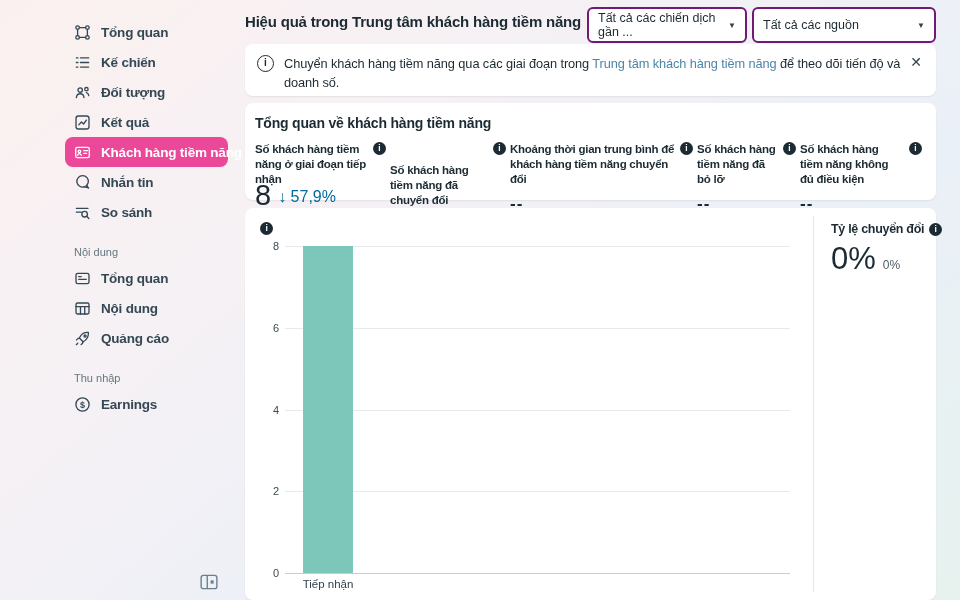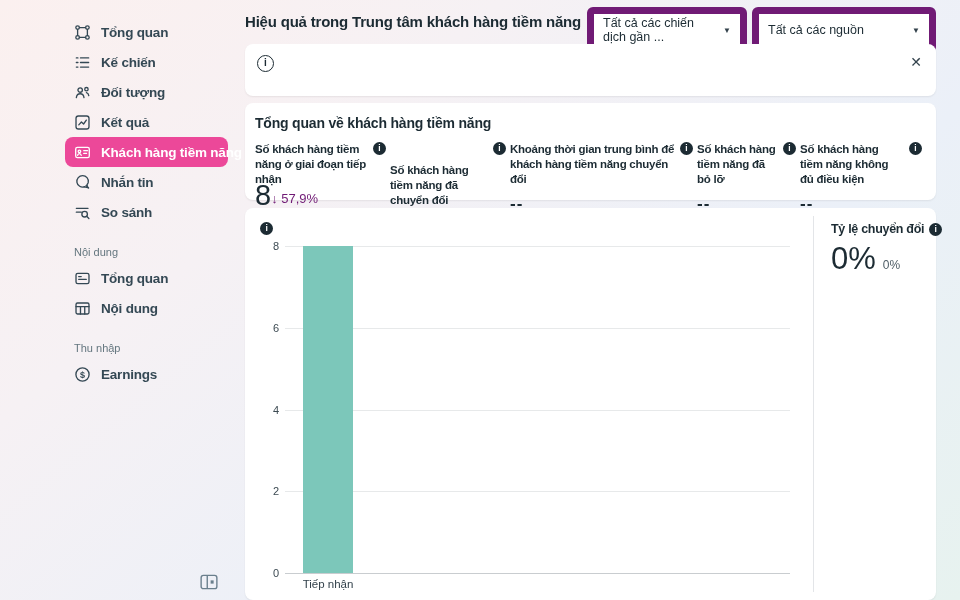--- a/index.html
+++ b/index.html
@@ -19,21 +19,21 @@
   .side-item .lbl { margin-left:10px; font-size:13.5px; font-weight:bold; letter-spacing:-0.2px; white-space:nowrap; }
   .side-item.selected { background:#ec4899; color:#ffffff; }
   .side-section { height:22px; margin-top:14px; display:flex; align-items:center;
     font-size:11px; color:#64767f; padding-left:9px; }
   .collapse-btn { position:absolute; left:199px; top:570px; width:20px; height:24px; color:#6a7f8d; cursor:pointer; }
   .collapse-btn svg { width:20px; height:24px; }
   
   .main { position:absolute; left:243px; top:0; width:693px; height:600px; }
   .page-header { position:absolute; left:0; top:0; width:693px; height:40px; }
   .page-title { position:absolute; left:2px; top:13px; font-size:15px; font-weight:bold; letter-spacing:-0.2px; }
-  .dropdown { position:absolute; top:7px; height:27px; background:#fff; border:7px solid #701a75;
+  .dropdown { position:absolute; top:7px; height:27px; background:#fff; border:2px solid #701a75;
     border-radius:6px; display:flex; align-items:center; justify-content:space-between;
     padding:16px 9px; font-size:12.5px; cursor:pointer; }
   .dropdown .caret { font-size:8px; color:#33424c; margin-left:8px; }
   .dd-campaigns { left:344px; width:160px; }
   .dd-sources  { left:509px; width:184px; }
   .card { position:absolute; left:2px; width:691px; background:#fff; border-radius:8px;
     box-shadow:0 1px 2px rgba(0,0,0,0.07); }
   
   .banner { top:44px; height:52px; padding:10px 12px 0 12px; }
   .banner-row { display:flex; }
@@ -47,21 +47,21 @@
   .stats { top:103px; height:97px; padding:12px 10px 0 10px; }
   .stats-title { font-size:14px; font-weight:bold; letter-spacing:-0.2px; }
   .stats-row { display:flex; margin-top:11px; }
   .stat-col { display:flex; align-items:flex-start; }
   .stat-label { font-size:11.5px; font-weight:bold; line-height:15px; letter-spacing:-0.25px; color:#1c2b33; }
   .info-dot { width:13px; height:13px; background:#1c2b33; color:#fff; border-radius:50%;
     font-size:8.5px; font-weight:bold; text-align:center; line-height:13px; flex:0 0 13px; margin-left:5px; cursor:pointer; }
   .stat-value-row { display:flex; align-items:flex-end; margin-top:7px; }
   .stat-big { font-size:29px; line-height:30px; font-weight:normal; }
   .stat-dash { font-size:17px; font-weight:bold; letter-spacing:1px; margin-top:14px; }
-  .stat-delta { font-size:13px; color:#701a75; margin-bottom:4px; white-space:nowrap; }
+  .stat-delta { font-size:16px; color:#0369a1; margin-left:7px; margin-bottom:4px; white-space:nowrap; }
   
   .chartcard { top:208px; height:392px; padding:14px 0 0 10px; }
   .chart-title-row { display:flex; align-items:center; font-size:13px; font-weight:bold; letter-spacing:-0.2px; }
   .plot-wrap { position:absolute; left:10px; top:38px; width:548px; height:354px; }
   .plot { position:absolute; left:30px; top:0; width:505px; height:327px; }
   .gridline { position:absolute; left:0; width:505px; height:1px; background:#e7e9ea; }
   .gridline.baseline { background:#c9cdd0; }
   .ytick { position:absolute; left:-34px; width:28px; text-align:right; font-size:11px; color:#3c4a52; transform:translateY(-6px); }
   .bar { position:absolute; bottom:0; background:#7cc7ba; cursor:pointer; }
   .xtick { position:absolute; font-size:11.5px; color:#33424c; text-align:center; width:100px; }
@@ -157,20 +157,30 @@
       <span class="lbl">Tổng quan</span>
     </div>
     <div class="side-item">
       <span class="ic">
         <svg viewBox="0 0 16 16" fill="none" stroke="currentColor" stroke-width="1.25" stroke-linecap="round" stroke-linejoin="round">
           <rect x="1.9" y="2.8" width="12.2" height="10.4" rx="1.4"></rect>
           <path d="M1.9 6.2h12.2M6.1 6.2v7M10.1 6.2v7"></path>
         </svg>
       </span>
       <span class="lbl">Nội dung</span>
+    </div>
+    <div class="side-item">
+      <span class="ic">
+        <svg viewBox="0 0 16 16" fill="none" stroke="currentColor" stroke-width="1.25" stroke-linecap="round" stroke-linejoin="round">
+          <path d="M8.7 3.1c2-1 3.9-.9 4.8-.8.1.9.2 2.8-.8 4.8-.8 1.7-2.3 3.1-4.2 4L5 7.6c.9-1.9 2.1-3.6 3.7-4.5z"></path>
+          <circle cx="10.4" cy="5.6" r="1"></circle>
+          <path d="M5 7.6c-1.1.1-2.1.7-2.7 1.8M8.5 11.1c-.1 1.1-.7 2.1-1.8 2.7M3.5 12.5l-1.3 1.3"></path>
+        </svg>
+      </span>
+      <span class="lbl">Quảng cáo</span>
     </div>
     <div class="side-section">Thu nhập</div>
     <div class="side-item">
       <span class="ic">
         <svg viewBox="0 0 16 16" fill="none" stroke="currentColor" stroke-width="1.25" stroke-linecap="round" stroke-linejoin="round">
           <circle cx="8" cy="8" r="6.2"></circle>
           <text x="8" y="10.9" text-anchor="middle" font-size="8.5" stroke="none" fill="currentColor" font-weight="bold" font-family="inherit">$</text>
         </svg>
       </span>
       <span class="lbl">Earnings</span>
@@ -197,20 +207,21 @@
     <div class="dropdown dd-sources">
       <span>Tất cả các nguồn</span>
       <span class="caret">▼</span>
     </div>
   </div>
 
   <div class="card banner">
     <div class="banner-row">
       <div class="info-outline">i</div>
       <div class="banner-texts">
+        <div class="banner-body"><span>Chuyển khách hàng tiềm năng qua các giai đoạn trong </span><span class="banner-link">Trung tâm khách hàng tiềm năng</span><span> để theo dõi tiến độ và doanh số.</span></div>
       </div>
     </div>
     <div class="banner-close">✕</div>
   </div>
 
   <div class="card stats">
     <div class="stats-title">Tổng quan về khách hàng tiềm năng</div>
     <div class="stats-row" id="stats-root">
         <div class="stat-col" style="flex: 0 0 135px;">
           <div style="width: 113px;">

